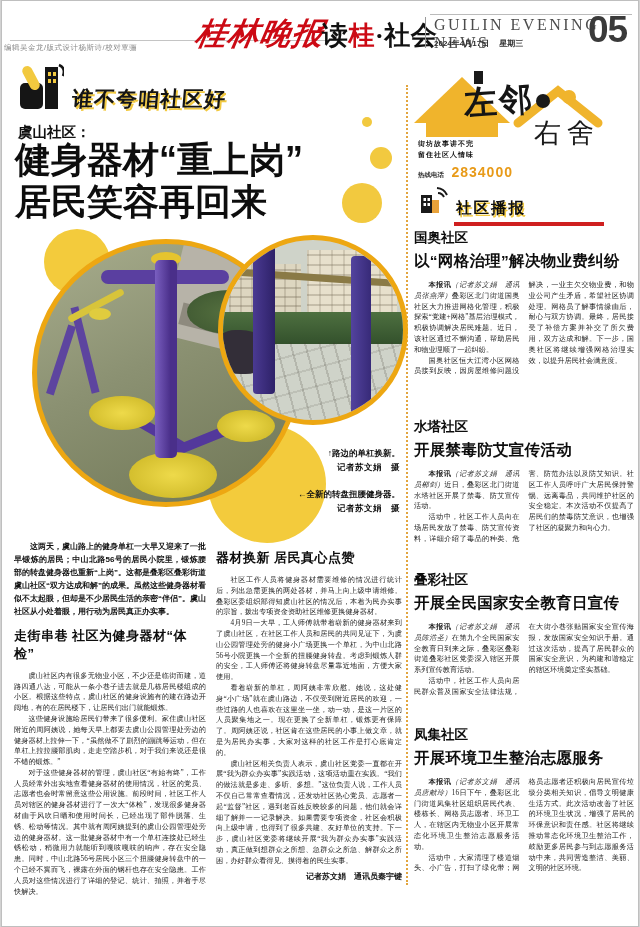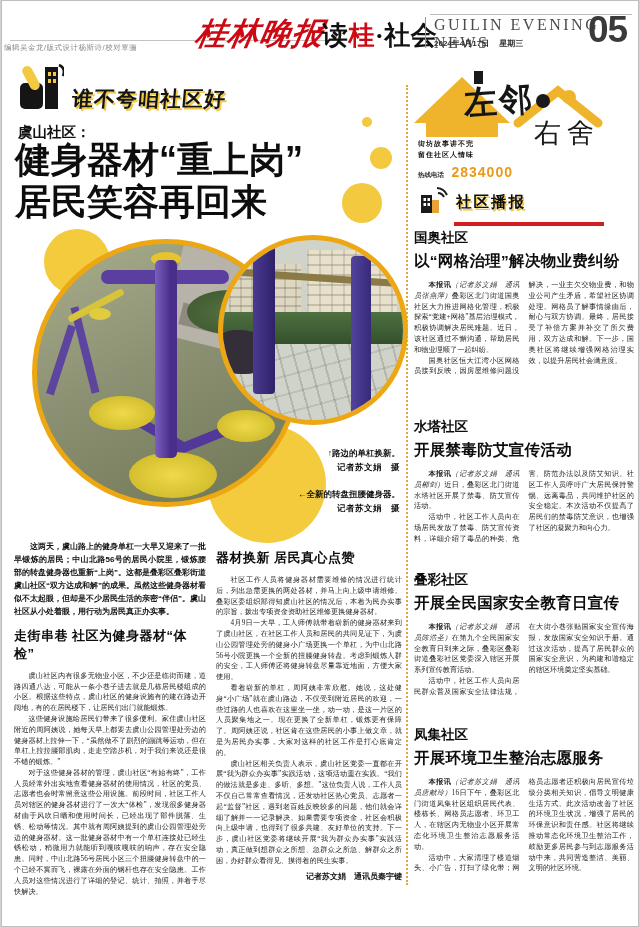--- a/index.html
+++ b/index.html
@@ -75,21 +75,21 @@
   
   .dotted-div{position:absolute;left:404px;top:84px;height:800px;border-left:2px dotted #e2a53e;}
   .logo-box{position:absolute;left:410px;top:70px;width:220px;height:116px;}
   .logo-zuolin{position:absolute;left:52px;top:8px;font-size:33px;font-weight:900;color:#151515;font-family:"Liberation Serif",serif;transform:rotate(-4deg);letter-spacing:2px;}
   .logo-youshe{position:absolute;left:122px;top:44px;font-size:27px;font-weight:500;color:#1a1a1a;font-family:"Liberation Serif",serif;letter-spacing:6px;}
   .logo-slogans{position:absolute;left:6px;top:68px;font-size:7px;font-weight:900;color:#141414;font-family:"Liberation Sans",sans-serif;line-height:1.5;letter-spacing:1px;}
   .hotline{position:absolute;left:6px;top:92px;font-family:"Liberation Sans",sans-serif;}
   .hotline .lbl{font-size:6.5px;color:#333;font-weight:bold;margin-right:3px;}
   .hotline .num{font-size:14px;font-weight:900;color:#e89a18;letter-spacing:1px;}
   .broadcast{position:absolute;left:416px;top:184px;width:200px;}
-  .broadcast-inner{display:flex;align-items:center;}
+  .broadcast-inner{display:flex;align-items:flex-end;}
   .broadcast-title{font-size:15.5px;font-weight:900;color:#0e0e0e;font-family:"Liberation Sans",sans-serif;margin-left:8px;letter-spacing:2px;text-shadow:1.5px 1.5px 0 #f2c93f;}
   .red-rule{width:150px;height:4px;background:#cf1f1f;margin:3px 0 0 36px;}
   .sb-articles{position:absolute;left:412px;top:228px;width:220px;}
   .sb-article{margin-bottom:10px;}
   .a-comm{font-size:13.5px;font-weight:900;color:#0d0d0d;font-family:"Liberation Sans",sans-serif;margin:0 0 4px;}
   .a-title{font-size:15.5px;font-weight:900;color:#0d0d0d;font-family:"Liberation Sans",sans-serif;margin:0 0 8px;letter-spacing:.3px;}
   .a-body{column-count:2;column-gap:9px;}
   .a1 .a-body{min-height:128px;} .a2 .a-body{min-height:92px;} .a3 .a-body{min-height:94px;} .a4 .a-body{min-height:116px;}
   .sp{font-size:7.2px;line-height:1.5;text-align:justify;text-indent:2em;color:#1d1d1d;margin:0;}
   .lead{font-weight:900;font-family:Liberation Serif, serif;}

